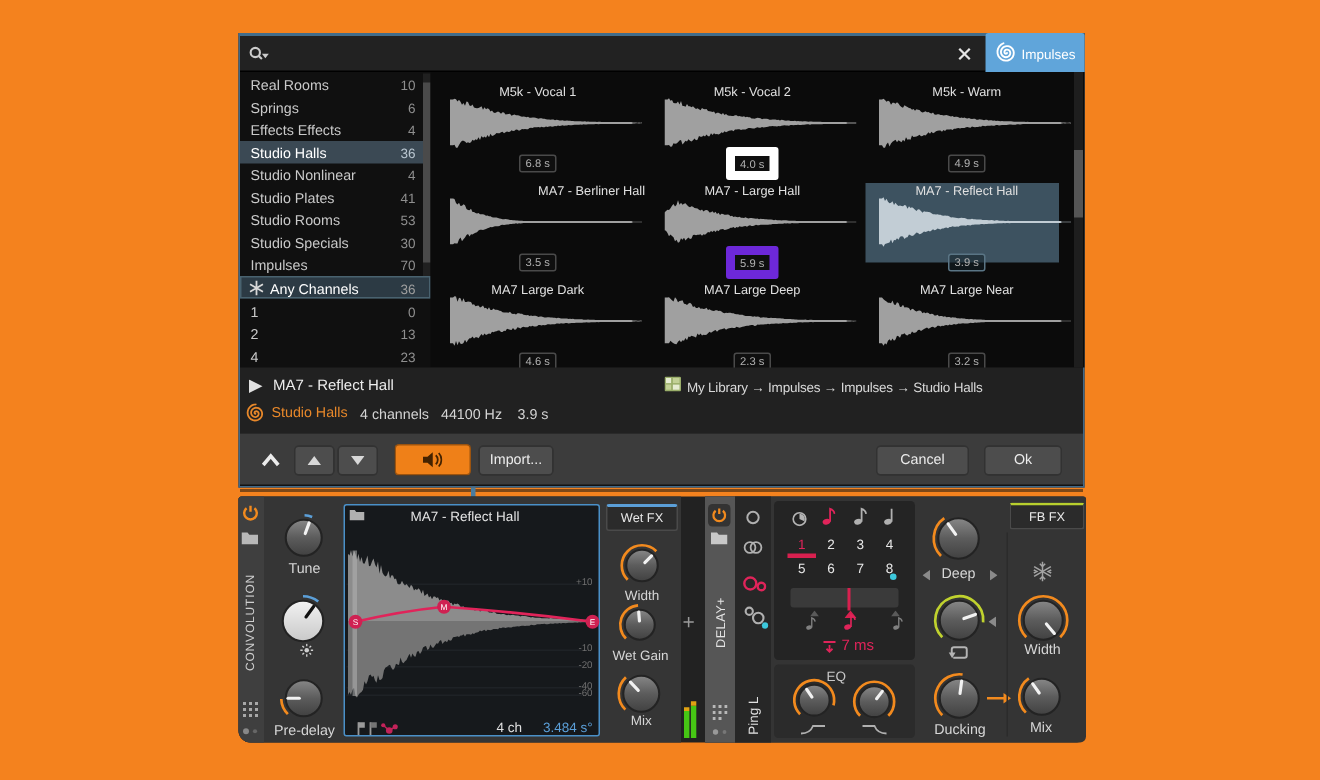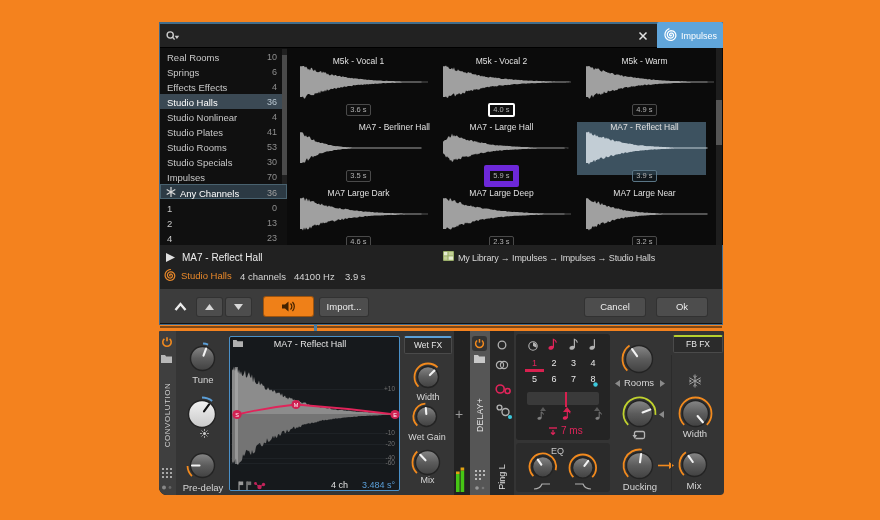--- a/index.html
+++ b/index.html
@@ -77,28 +77,28 @@
 <div class="txt" style="left:160px;top:218px;width:117px;text-align:right;font-size:9px;color:#8f8f8f">13</div>
 <div class="txt" style="left:167px;top:232.5px;font-size:9.5px;color:#c9c9c9">4</div>
 <div class="txt" style="left:160px;top:233px;width:117px;text-align:right;font-size:9px;color:#8f8f8f">23</div>
 <div class="abs" style="left:287px;top:48px;width:436px;height:197px;background:#0b0b0b"></div>
 <div class="txt" style="left:287px;top:56px;width:143px;text-align:center;font-size:8.5px;color:#e0e0e0">M5k - Vocal 1</div>
 <div class="abs" style="left:300px;top:65px">
     <svg width="128" height="34" viewBox="0 0 128 34" style="display:block">
       <polygon points="0,1.3 1,1.3 2,1.3 3,0.9 4,1.1 5,2.6 6,1.5 7,2.8 8,4.8 9,3.7 10,5.5 11,2.7 12,3.0 13,5.4 14,5.7 15,4.6 16,6.6 17,7.0 18,7.2 19,7.0 20,6.5 21,5.9 22,8.2 23,6.5 24,7.8 25,7.2 26,7.7 27,9.4 28,8.6 29,10.0 30,10.4 31,9.8 32,9.3 33,9.9 34,10.8 35,9.9 36,10.0 37,11.3 38,11.1 39,11.0 40,10.8 41,12.1 42,11.7 43,11.3 44,11.9 45,11.9 46,12.0 47,12.5 48,12.9 49,12.7 50,12.9 51,13.2 52,12.8 53,13.5 54,13.5 55,13.3 56,13.4 57,13.5 58,13.8 59,14.2 60,13.8 61,13.9 62,14.1 63,14.2 64,14.5 65,14.6 66,14.6 67,14.9 68,14.7 69,14.7 70,15.1 71,14.9 72,15.0 73,15.3 74,15.4 75,15.2 76,15.5 77,15.5 78,15.4 79,15.5 80,15.5 81,15.6 82,15.7 83,15.9 84,15.9 85,15.9 86,15.8 87,15.8 88,16.0 89,16.0 90,15.9 91,16.1 92,16.0 93,16.1 94,16.1 95,16.2 96,16.2 97,16.2 98,16.3 99,16.2 100,16.2 101,16.4 102,16.4 103,16.4 104,16.4 105,16.4 106,16.4 107,16.4 108,16.4 109,16.4 110,16.4 111,16.4 112,16.4 113,16.4 114,16.4 115,16.4 116,16.4 117,16.4 118,16.4 119,16.4 120,16.4 121,16.4 122,16.7 123,16.7 124,16.7 125,16.8 126,16.7 127,16.8 128,16.7 128,17.2 127,17.2 126,17.3 125,17.2 124,17.2 123,17.3 122,17.3 121,17.6 120,17.6 119,17.6 118,17.6 117,17.6 116,17.6 115,17.6 114,17.6 113,17.6 112,17.6 111,17.6 110,17.6 109,17.6 108,17.6 107,17.6 106,17.6 105,17.6 104,17.6 103,17.6 102,17.6 101,17.7 100,17.7 99,17.8 98,17.7 97,17.7 96,17.8 95,17.9 94,17.9 93,17.8 92,17.8 91,18.0 90,18.0 89,17.9 88,18.1 87,18.0 86,18.2 85,18.2 84,18.1 83,18.1 82,18.3 81,18.5 80,18.5 79,18.4 78,18.7 77,18.7 76,18.8 75,18.5 74,18.9 73,19.0 72,18.7 71,19.2 70,19.0 69,19.3 68,19.5 67,19.1 66,19.4 65,19.6 64,19.3 63,19.9 62,19.8 61,19.5 60,20.0 59,19.7 58,19.8 57,19.9 56,19.9 55,20.4 54,20.1 53,20.3 52,21.2 51,21.1 50,21.0 49,21.1 48,21.0 47,21.6 46,22.1 45,21.5 44,21.4 43,22.2 42,22.4 41,21.9 40,22.8 39,23.0 38,22.6 37,23.2 36,23.9 35,22.9 34,23.2 33,23.9 32,23.9 31,23.7 30,24.6 29,25.3 28,25.6 27,24.2 26,26.5 25,25.0 24,26.8 23,26.0 22,26.9 21,25.6 20,28.4 19,26.5 18,28.4 17,27.8 16,28.8 15,28.1 14,29.9 13,30.3 12,29.9 11,30.3 10,29.4 9,28.9 8,28.9 7,30.0 6,31.6 5,33.5 4,33.5 3,31.5 2,31.9 1,31.9 0,31.9" fill="#a0a0a0"></polygon>
     </svg>
   </div>
-<div class="abs" style="left:287px;top:98px;width:143px;text-align:center"><span style="display:inline-block;border:1px solid #4a4a4a;border-radius:2px;font-size:7.5px;color:#b0b0b0;padding:0.5px 3.5px;background:rgba(18,18,18,.6)">3.6 s</span></div>
+<div class="abs" style="left:287px;top:98px;width:143px;text-align:center"><span style="display:inline-block;border:1px solid #4a4a4a;border-radius:2px;font-size:7.5px;color:#b0b0b0;padding:0.5px 3.5px;background:rgba(18,18,18,.6)">6.8 s</span></div>
 <div class="txt" style="left:430px;top:56px;width:143px;text-align:center;font-size:8.5px;color:#e0e0e0">M5k - Vocal 2</div>
 <div class="abs" style="left:443px;top:65px">
     <svg width="128" height="34" viewBox="0 0 128 34" style="display:block">
       <polygon points="0,1.3 1,1.3 2,1.3 3,0.5 4,2.1 5,1.6 6,3.6 7,3.9 8,3.9 9,2.7 10,4.7 11,2.3 12,5.7 13,5.6 14,6.2 15,4.3 16,5.8 17,5.8 18,6.5 19,5.9 20,6.8 21,7.6 22,7.2 23,7.8 24,8.5 25,7.0 26,7.6 27,7.9 28,7.6 29,9.0 30,9.2 31,9.3 32,9.6 33,9.3 34,10.8 35,10.1 36,10.1 37,10.7 38,11.4 39,10.4 40,11.7 41,11.0 42,11.8 43,12.1 44,12.1 45,12.4 46,12.4 47,11.8 48,11.9 49,12.5 50,12.3 51,12.7 52,12.8 53,12.5 54,13.2 55,12.8 56,13.1 57,13.2 58,14.0 59,14.0 60,14.1 61,13.9 62,13.5 63,13.7 64,13.8 65,14.5 66,14.1 67,14.2 68,14.2 69,14.3 70,14.8 71,14.9 72,14.6 73,14.7 74,14.7 75,15.0 76,14.8 77,15.3 78,14.9 79,15.0 80,15.4 81,15.5 82,15.4 83,15.4 84,15.6 85,15.7 86,15.7 87,15.5 88,15.8 89,15.6 90,15.9 91,15.9 92,16.0 93,15.8 94,15.8 95,16.0 96,16.1 97,16.0 98,16.0 99,16.2 100,16.1 101,16.1 102,16.2 103,16.2 104,16.2 105,16.3 106,16.3 107,16.3 108,16.3 109,16.4 110,16.4 111,16.3 112,16.4 113,16.4 114,16.4 115,16.4 116,16.4 117,16.4 118,16.4 119,16.4 120,16.4 121,16.4 122,16.6 123,16.6 124,16.6 125,16.6 126,16.6 127,16.7 128,16.7 128,17.3 127,17.3 126,17.3 125,17.4 124,17.3 123,17.4 122,17.4 121,17.6 120,17.6 119,17.6 118,17.6 117,17.6 116,17.6 115,17.6 114,17.6 113,17.6 112,17.6 111,17.6 110,17.6 109,17.6 108,17.7 107,17.6 106,17.7 105,17.8 104,17.8 103,17.9 102,17.8 101,17.8 100,17.8 99,17.8 98,17.9 97,18.1 96,17.9 95,17.9 94,18.0 93,18.2 92,18.2 91,18.3 90,18.3 89,18.1 88,18.3 87,18.3 86,18.5 85,18.3 84,18.4 83,18.8 82,18.6 81,18.6 80,18.5 79,18.6 78,18.8 77,19.1 76,19.0 75,19.3 74,19.2 73,19.2 72,19.0 71,19.1 70,19.2 69,19.5 68,19.6 67,19.9 66,20.0 65,19.7 64,20.2 63,20.1 62,19.9 61,20.2 60,20.7 59,20.6 58,20.5 57,20.3 56,20.3 55,20.8 54,21.4 53,21.3 52,21.3 51,21.6 50,21.1 49,21.2 48,21.4 47,21.4 46,22.5 45,21.8 44,22.0 43,22.2 42,22.6 41,23.2 40,22.5 39,23.6 38,23.1 37,24.1 36,24.7 35,24.4 34,24.5 33,23.9 32,25.0 31,23.9 30,25.8 29,25.8 28,24.7 27,26.0 26,25.4 25,26.1 24,26.2 23,25.6 22,28.1 21,28.5 20,27.4 19,28.5 18,29.4 17,28.9 16,27.9 15,29.4 14,28.9 13,30.2 12,31.4 11,28.4 10,28.7 9,29.9 8,30.7 7,30.9 6,30.5 5,32.7 4,32.8 3,31.6 2,31.9 1,31.9 0,31.9" fill="#a0a0a0"></polygon>
     </svg>
   </div>
-<div class="abs" style="left:430px;top:98px;width:143px;text-align:center"><span style="display:inline-block;border:2px solid #ffffff;border-radius:2px;font-size:7.5px;color:#b0b0b0;padding:0.5px 3.5px;background:rgba(18,18,18,.6)">4.0 s</span></div>
+<div class="abs" style="left:430px;top:98px;width:143px;text-align:center"><span style="display:inline-block;border:6px solid #ffffff;border-radius:2px;font-size:7.5px;color:#b0b0b0;padding:0.5px 3.5px;background:rgba(18,18,18,.6)">4.0 s</span></div>
 <div class="txt" style="left:573px;top:56px;width:143px;text-align:center;font-size:8.5px;color:#e0e0e0">M5k - Warm</div>
 <div class="abs" style="left:586px;top:65px">
     <svg width="128" height="34" viewBox="0 0 128 34" style="display:block">
       <polygon points="0,1.3 1,1.3 2,1.3 3,0.9 4,1.6 5,2.8 6,2.2 7,2.7 8,4.9 9,3.5 10,3.5 11,4.1 12,3.2 13,4.0 14,5.5 15,6.3 16,6.8 17,5.1 18,5.8 19,6.3 20,7.0 21,7.1 22,8.1 23,7.6 24,8.8 25,7.9 26,8.1 27,8.3 28,9.5 29,10.0 30,9.7 31,9.2 32,9.8 33,9.6 34,10.4 35,10.6 36,10.0 37,11.4 38,11.5 39,11.1 40,11.2 41,11.7 42,11.7 43,12.0 44,11.8 45,11.7 46,12.0 47,12.4 48,12.7 49,12.3 50,13.0 51,12.9 52,12.8 53,13.1 54,13.6 55,13.3 56,13.6 57,13.4 58,13.8 59,14.0 60,13.7 61,14.2 62,14.4 63,14.1 64,14.2 65,14.8 66,14.9 67,14.5 68,14.6 69,14.9 70,15.1 71,14.9 72,14.9 73,15.3 74,15.2 75,15.2 76,15.5 77,15.4 78,15.6 79,15.5 80,15.7 81,15.8 82,15.7 83,15.8 84,15.9 85,15.9 86,15.9 87,15.9 88,15.9 89,16.0 90,16.1 91,16.1 92,16.1 93,16.1 94,16.2 95,16.2 96,16.1 97,16.2 98,16.3 99,16.2 100,16.3 101,16.4 102,16.4 103,16.4 104,16.4 105,16.4 106,16.4 107,16.4 108,16.4 109,16.4 110,16.4 111,16.4 112,16.4 113,16.4 114,16.4 115,16.4 116,16.4 117,16.4 118,16.4 119,16.4 120,16.4 121,16.4 122,16.7 123,16.7 124,16.7 125,16.8 126,16.8 127,16.7 128,16.8 128,17.3 127,17.2 126,17.2 125,17.2 124,17.3 123,17.2 122,17.3 121,17.6 120,17.6 119,17.6 118,17.6 117,17.6 116,17.6 115,17.6 114,17.6 113,17.6 112,17.6 111,17.6 110,17.6 109,17.6 108,17.6 107,17.6 106,17.6 105,17.6 104,17.7 103,17.7 102,17.7 101,17.7 100,17.7 99,17.7 98,17.7 97,17.7 96,17.7 95,17.8 94,18.0 93,17.9 92,17.9 91,18.1 90,18.1 89,18.1 88,18.0 87,18.0 86,18.2 85,18.3 84,18.4 83,18.3 82,18.4 81,18.5 80,18.6 79,18.4 78,18.4 77,18.8 76,18.8 75,18.7 74,18.8 73,18.8 72,18.9 71,19.2 70,19.0 69,18.9 68,19.5 67,19.3 66,19.7 65,19.7 64,19.9 63,19.6 62,19.4 61,20.2 60,20.0 59,19.6 58,19.8 57,20.4 56,20.3 55,20.3 54,20.7 53,20.3 52,20.5 51,20.9 50,20.8 49,21.7 48,21.2 47,21.4 46,21.4 45,21.3 44,22.4 43,21.7 42,22.9 41,22.0 40,22.0 39,22.2 38,22.5 37,23.4 36,23.8 35,22.8 34,24.1 33,23.2 32,24.3 31,25.3 30,25.0 29,25.6 28,25.9 27,24.8 26,25.5 25,26.0 24,26.2 23,26.3 22,25.4 21,28.1 20,27.8 19,28.1 18,26.5 17,29.3 16,28.2 15,29.9 14,29.1 13,28.5 12,29.8 11,28.1 10,28.8 9,29.5 8,30.6 7,32.6 6,30.0 5,31.1 4,33.5 3,33.5 2,31.9 1,31.9 0,31.9" fill="#a0a0a0"></polygon>
     </svg>
   </div>
 <div class="abs" style="left:573px;top:98px;width:143px;text-align:center"><span style="display:inline-block;border:1px solid #4a4a4a;border-radius:2px;font-size:7.5px;color:#b0b0b0;padding:0.5px 3.5px;background:rgba(18,18,18,.6)">4.9 s</span></div>
 <div class="txt" style="left:287px;top:122px;width:143px;text-align:right;font-size:8.5px;color:#e0e0e0">MA7 - Berliner Hall</div>
 <div class="abs" style="left:300px;top:131px">
     <svg width="128" height="34" viewBox="0 0 128 34" style="display:block">
@@ -437,21 +437,21 @@
       <path d="M1 6 Q7 6 9 1 L17 1" stroke="#b0b0b0" stroke-width="1.2" fill="none"></path>
     </svg>
 <svg class="abs" style="left:574px;top:483px" width="18" height="7">
       <path d="M1 1 L9 1 Q11 6 17 6" stroke="#b0b0b0" stroke-width="1.2" fill="none"></path>
     </svg>
 <svg style="position:absolute;left:619px;top:339px" width="40" height="40">
       <path d="M 8.33 31.67 A 16.5 16.5 0 0 1 10.54 6.48" stroke="#f28a1e" stroke-width="1.8" fill="none" stroke-linecap="butt"></path>
       <circle cx="20.0" cy="20.0" r="13.5" fill="url(#gk)" stroke="#232323" stroke-width="1.4"></circle>
       <line x1="18.1" y1="17.2" x2="13.1" y2="10.2" stroke="#f2f2f2" stroke-width="2.1" stroke-linecap="round"></line>
     </svg>
-<div class="txt" style="left:639px;top:377px;font-size:9.5px;color:#d6d6d6;transform:translateX(-50%)">Rooms</div>
+<div class="txt" style="left:639px;top:377px;font-size:9.5px;color:#d6d6d6;transform:translateX(-50%)">Deep</div>
 <svg class="abs" style="left:615px;top:380px" width="5" height="7">
       <path d="M5 0 L0 3.5 L5 7 Z" fill="#8a8a8a"></path>
     </svg>
 <svg class="abs" style="left:660px;top:380px" width="5" height="7">
       <path d="M0 0 L5 3.5 L0 7 Z" fill="#8a8a8a"></path>
     </svg>
 <svg style="position:absolute;left:620px;top:394px" width="39" height="39">
       <path d="M 8.19 30.81 A 16 16 0 1 1 35.44 20.89" stroke="#c0d22e" stroke-width="1.8" fill="none" stroke-linecap="butt"></path>
       <circle cx="19.5" cy="19.5" r="13" fill="url(#gk)" stroke="#232323" stroke-width="1.4"></circle>
       <line x1="22.6" y1="18.4" x2="30.3" y2="15.6" stroke="#f2f2f2" stroke-width="2.1" stroke-linecap="round"></line>

